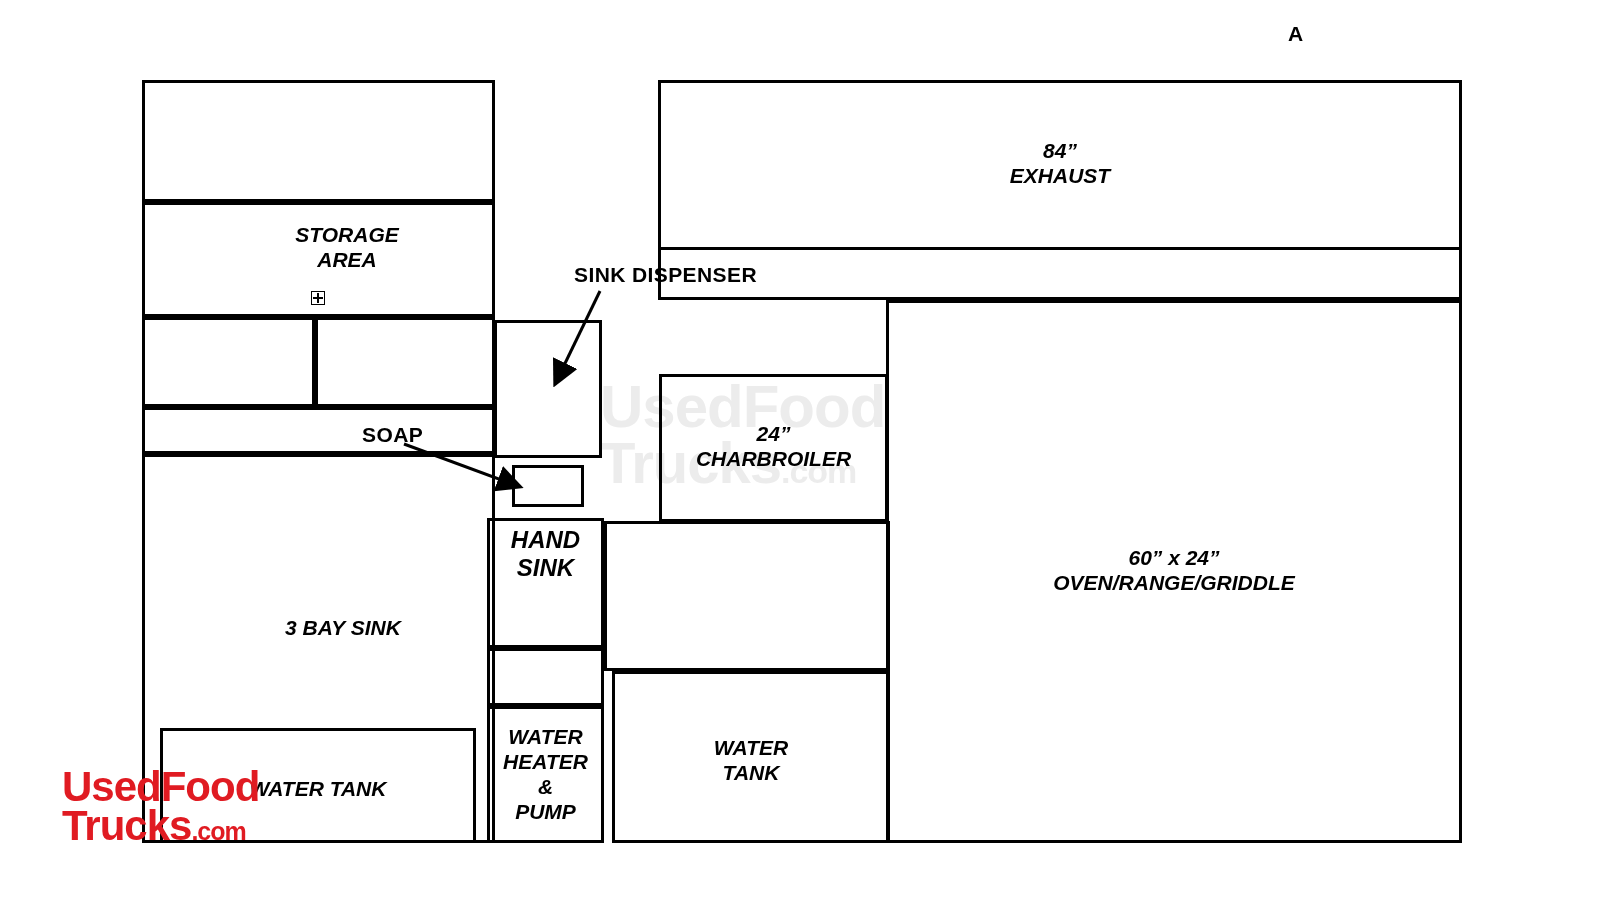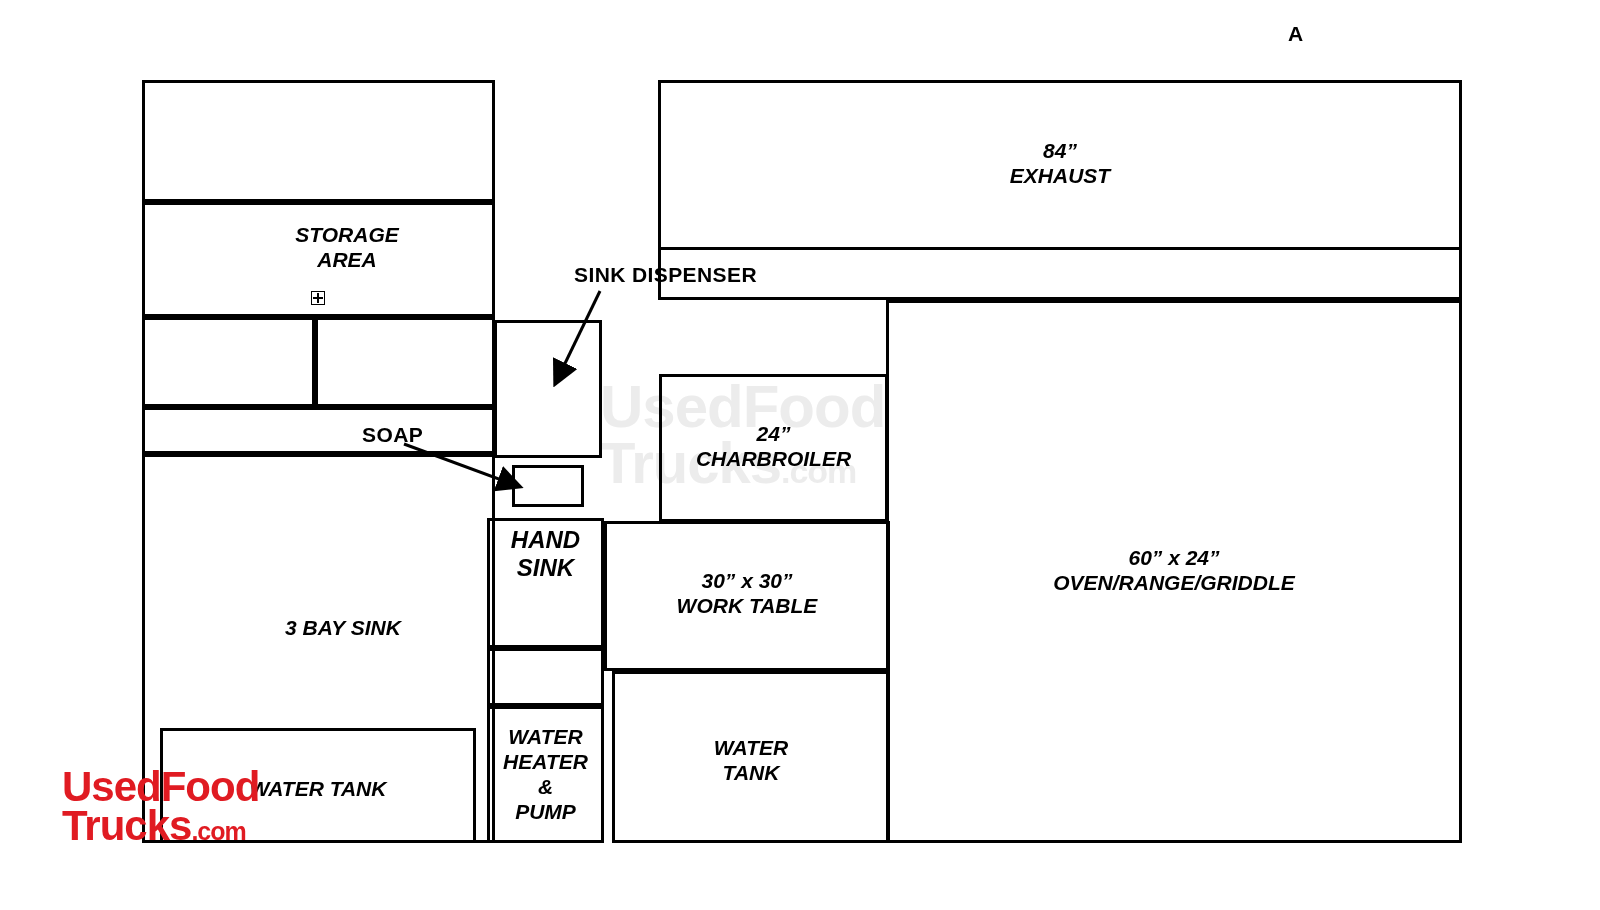--- a/index.html
+++ b/index.html
@@ -156,22 +156,20 @@
 
   <div class="box" style="left:886px; top:300px; width:576px; height:543px;"></div>
   <div class="lbl" style="left:886px; top:540px; width:576px; height:62px; font-size:21px;">60” x 24”
 OVEN/RANGE/GRIDDLE</div>
 
   <div class="box" style="left:659px; top:374px; width:229px; height:148px;"></div>
   <div class="lbl" style="left:659px; top:416px; width:229px; height:62px; font-size:21px;">24”
 CHARBROILER</div>
 
   <div class="box" style="left:604px; top:521px; width:286px; height:150px;"></div>
-  <div class="lbl" style="left:604px; top:562px; width:286px; height:64px; font-size:21px;">30” x 30”
-WORK TABLE</div>
 
   <div class="box" style="left:612px; top:671px; width:278px; height:172px;"></div>
   <div class="lbl" style="left:612px; top:730px; width:278px; height:62px; font-size:21px;">WATER
 TANK</div>
 
   <div class="callout-text" style="left:574px; top:263px;">SINK DISPENSER</div>
   <div class="callout-text" style="left:333px; top:423px;margin-left:29px;">SOAP</div>
 
   <svg class="arrows" viewBox="0 0 1600 910">
     <defs>

